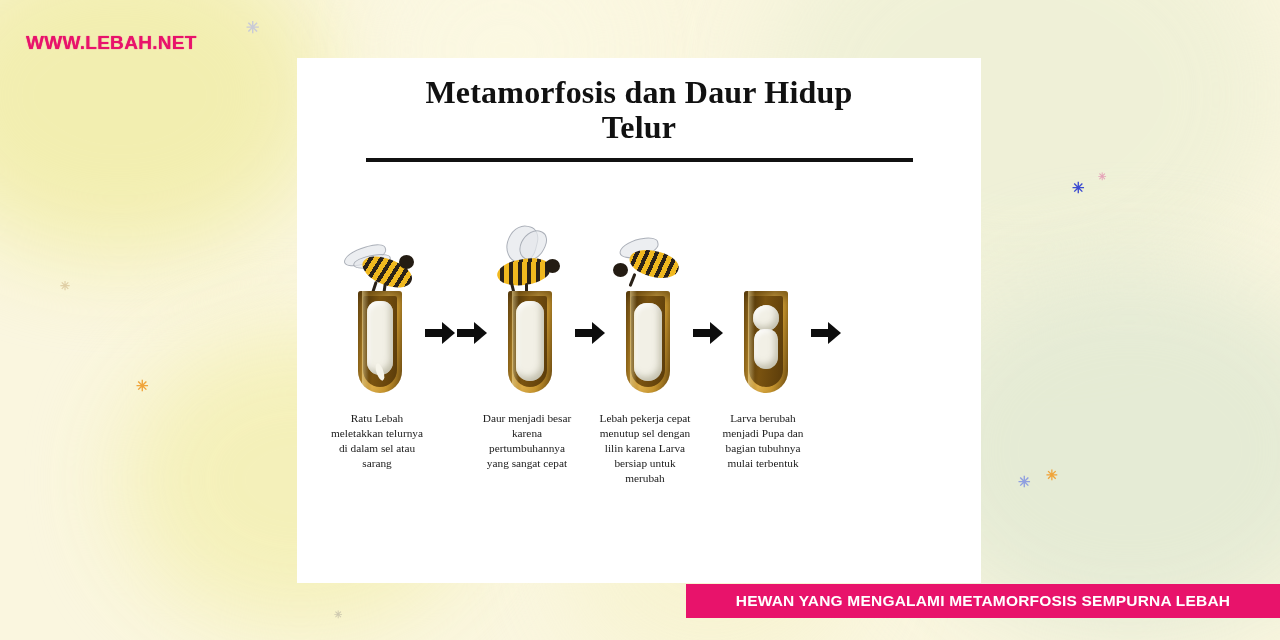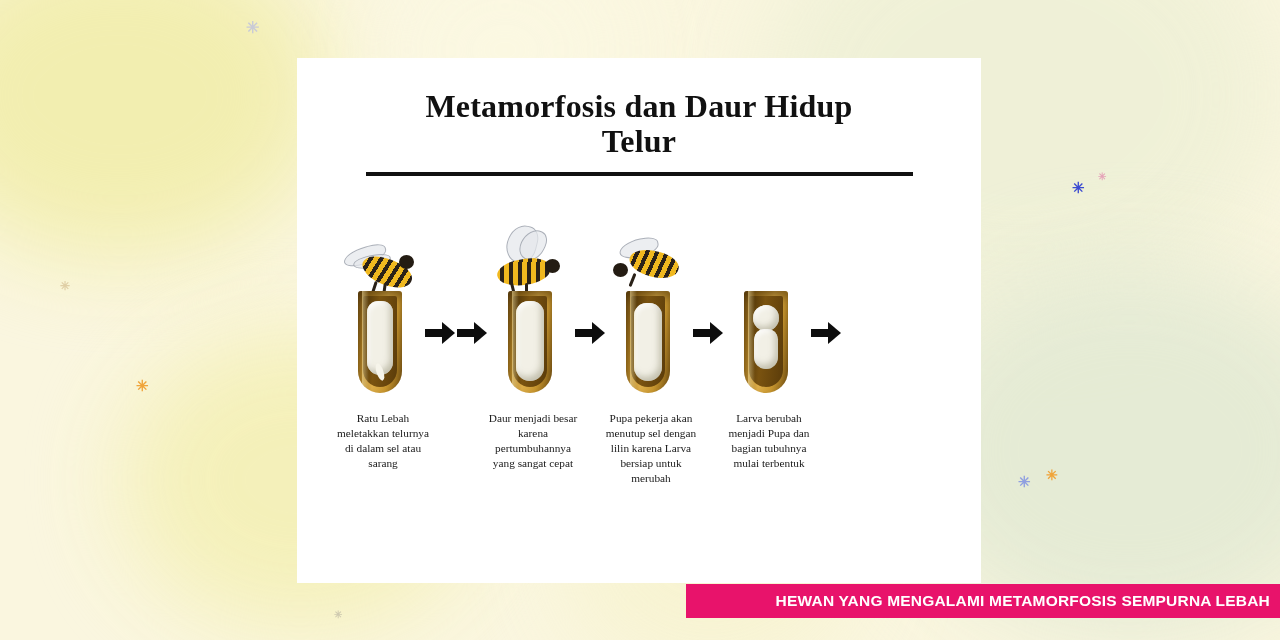--- a/index.html
+++ b/index.html
@@ -41,39 +41,39 @@
     letter-spacing: .3px;
     color: #e8136b;
     text-shadow: 0 0 1px #e8136b;
   }
 
   
   #caption-bar {
     position: absolute; left: 686px; top: 584px;
     width: 594px; height: 34px;
     background: #e8136b;
-    display: flex; align-items: center; justify-content: flex-end;
+    display: flex; align-items: center; justify-content: center;
     padding: 2px 10px;
   }
   #caption-text {
     color: #ffffff;
     font-family: "Liberation Sans", sans-serif;
     font-weight: 700;
     font-size: 15.5px;
     letter-spacing: .2px;
     white-space: nowrap;
   }
 
   
   #card {
     position: absolute; left: 297px; top: 58px;
     width: 684px; height: 525px;
     background: #ffffff;
   }
-  #title-wrap { padding-top: 32px; text-align: center; }
+  #title-wrap { padding-top: 18px; text-align: center; }
   .title-line {
     font-family: "Liberation Serif", serif;
     font-weight: 700;
     color: #111;
     letter-spacing: .2px;
   }
   #title-1 { font-size: 32px; line-height: 1.06; }
   #title-2 { font-size: 32px; line-height: 1.12; }
   #title-rule {
     width: 547px; height: 4px; background: #111;
@@ -83,21 +83,21 @@
   
   #stages {
     position: absolute; left: 40px; top: 165px;
     width: 604px; height: 340px;
     display: flex;
     align-items: flex-start;
   }
   .stage {
     width: 86px;
     position: relative;
-    display: flex; flex-direction: column; align-items: flex-start;
+    display: flex; flex-direction: column; align-items: flex-end;
   }
   .art {
     position: relative;
     width: 86px; height: 180px;
   }
   
   .cell {
     position: absolute; left: 50%; transform: translateX(-50%);
     bottom: 10px;
     width: 44px; height: 102px;
@@ -197,20 +197,21 @@
       <div class="spark" style="left: 60px; top: 280px; font-size: 12px; color: rgb(224, 207, 166);">✳</div>
       <div class="spark" style="left: 136px; top: 378px; font-size: 15px; color: rgb(240, 164, 58);">✳</div>
       <div class="spark" style="left: 936px; top: 424px; font-size: 14px; color: rgb(47, 174, 142);">✳</div>
       <div class="spark" style="left: 1018px; top: 474px; font-size: 15px; color: rgb(143, 159, 224);">✳</div>
       <div class="spark" style="left: 1046px; top: 468px; font-size: 14px; color: rgb(240, 164, 58);">✳</div>
       <div class="spark" style="left: 386px; top: 552px; font-size: 11px; color: rgb(156, 207, 122);">✳</div>
       <div class="spark" style="left: 334px; top: 610px; font-size: 10px; color: rgb(207, 202, 176);">✳</div>
       <div class="spark" style="left: 938px; top: 586px; font-size: 12px; color: rgb(60, 75, 209);">✳</div>
     </div>
 
+  <div id="watermark">WWW.LEBAH.NET</div>
 
   <div id="card">
 
     <div id="title-wrap">
       <div class="title-line" id="title-1">Metamorfosis dan Daur Hidup</div>
       <div class="title-line" id="title-2">Telur</div>
       <div id="title-rule"></div>
     </div>
 
     <div id="stages">
@@ -274,21 +275,21 @@
             <div class="wing" style="left:8px; top:0px; width:40px; height:18px; transform:rotate(-12deg);"></div>
             <div class="body" style="left:18px; top:12px; width:50px; height:26px; transform:rotate(14deg);"></div>
             <div class="head" style="left:2px; top:24px; width:15px; height:14px;"></div>
             <div class="leg" style="left:20px; top:34px; width:3px; height:14px; transform:rotate(22deg);"></div>
           </div>
           <div class="cell">
             <div class="cell-inner"></div>
             <div class="larva" style="width:28px; height:78px; top:12px; border-radius:16px 16px 18px 18px;"></div>
           </div>
         </div>
-        <div class="caption">Pupa pekerja akan menutup sel dengan lilin karena Larva bersiap untuk merubah</div>
+        <div class="caption">Lebah pekerja cepat menutup sel dengan lilin karena Larva bersiap untuk merubah</div>
       </div>
 
       <div class="arrow">
           <div class="shaft"></div>
           <div class="head"></div>
         </div>
 
       <div class="stage">
         <div class="art">
           <div class="cell">

